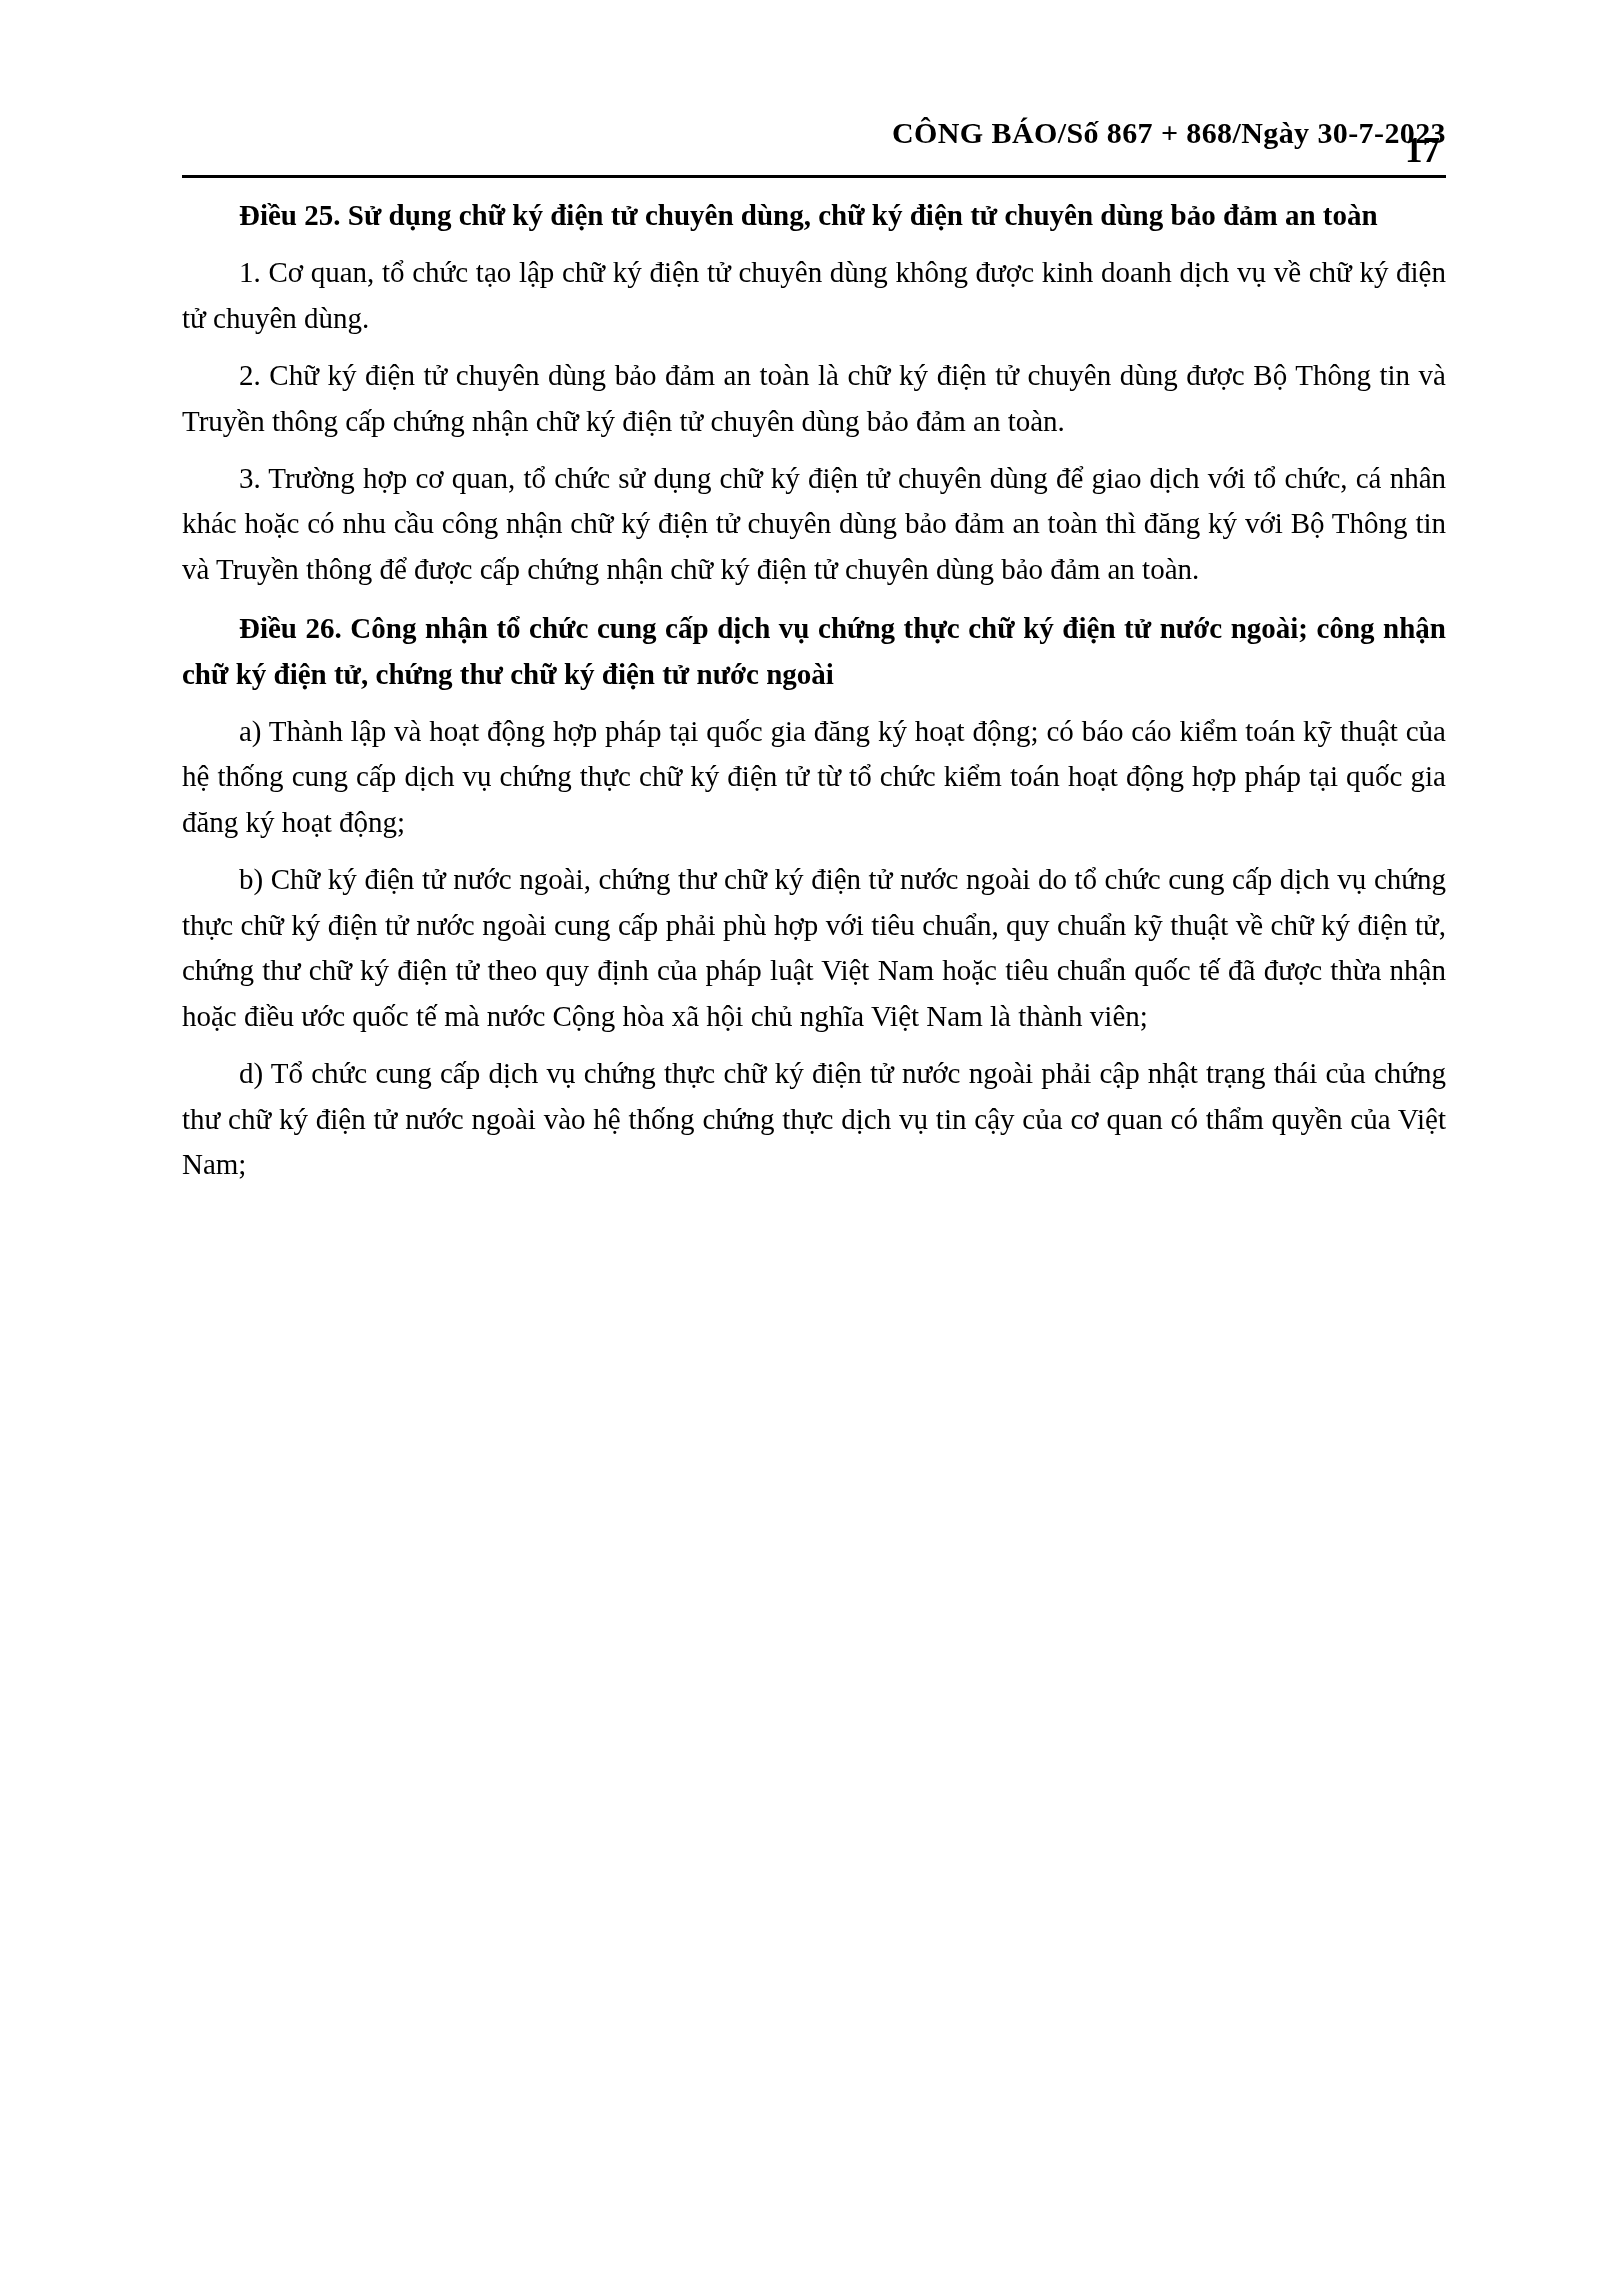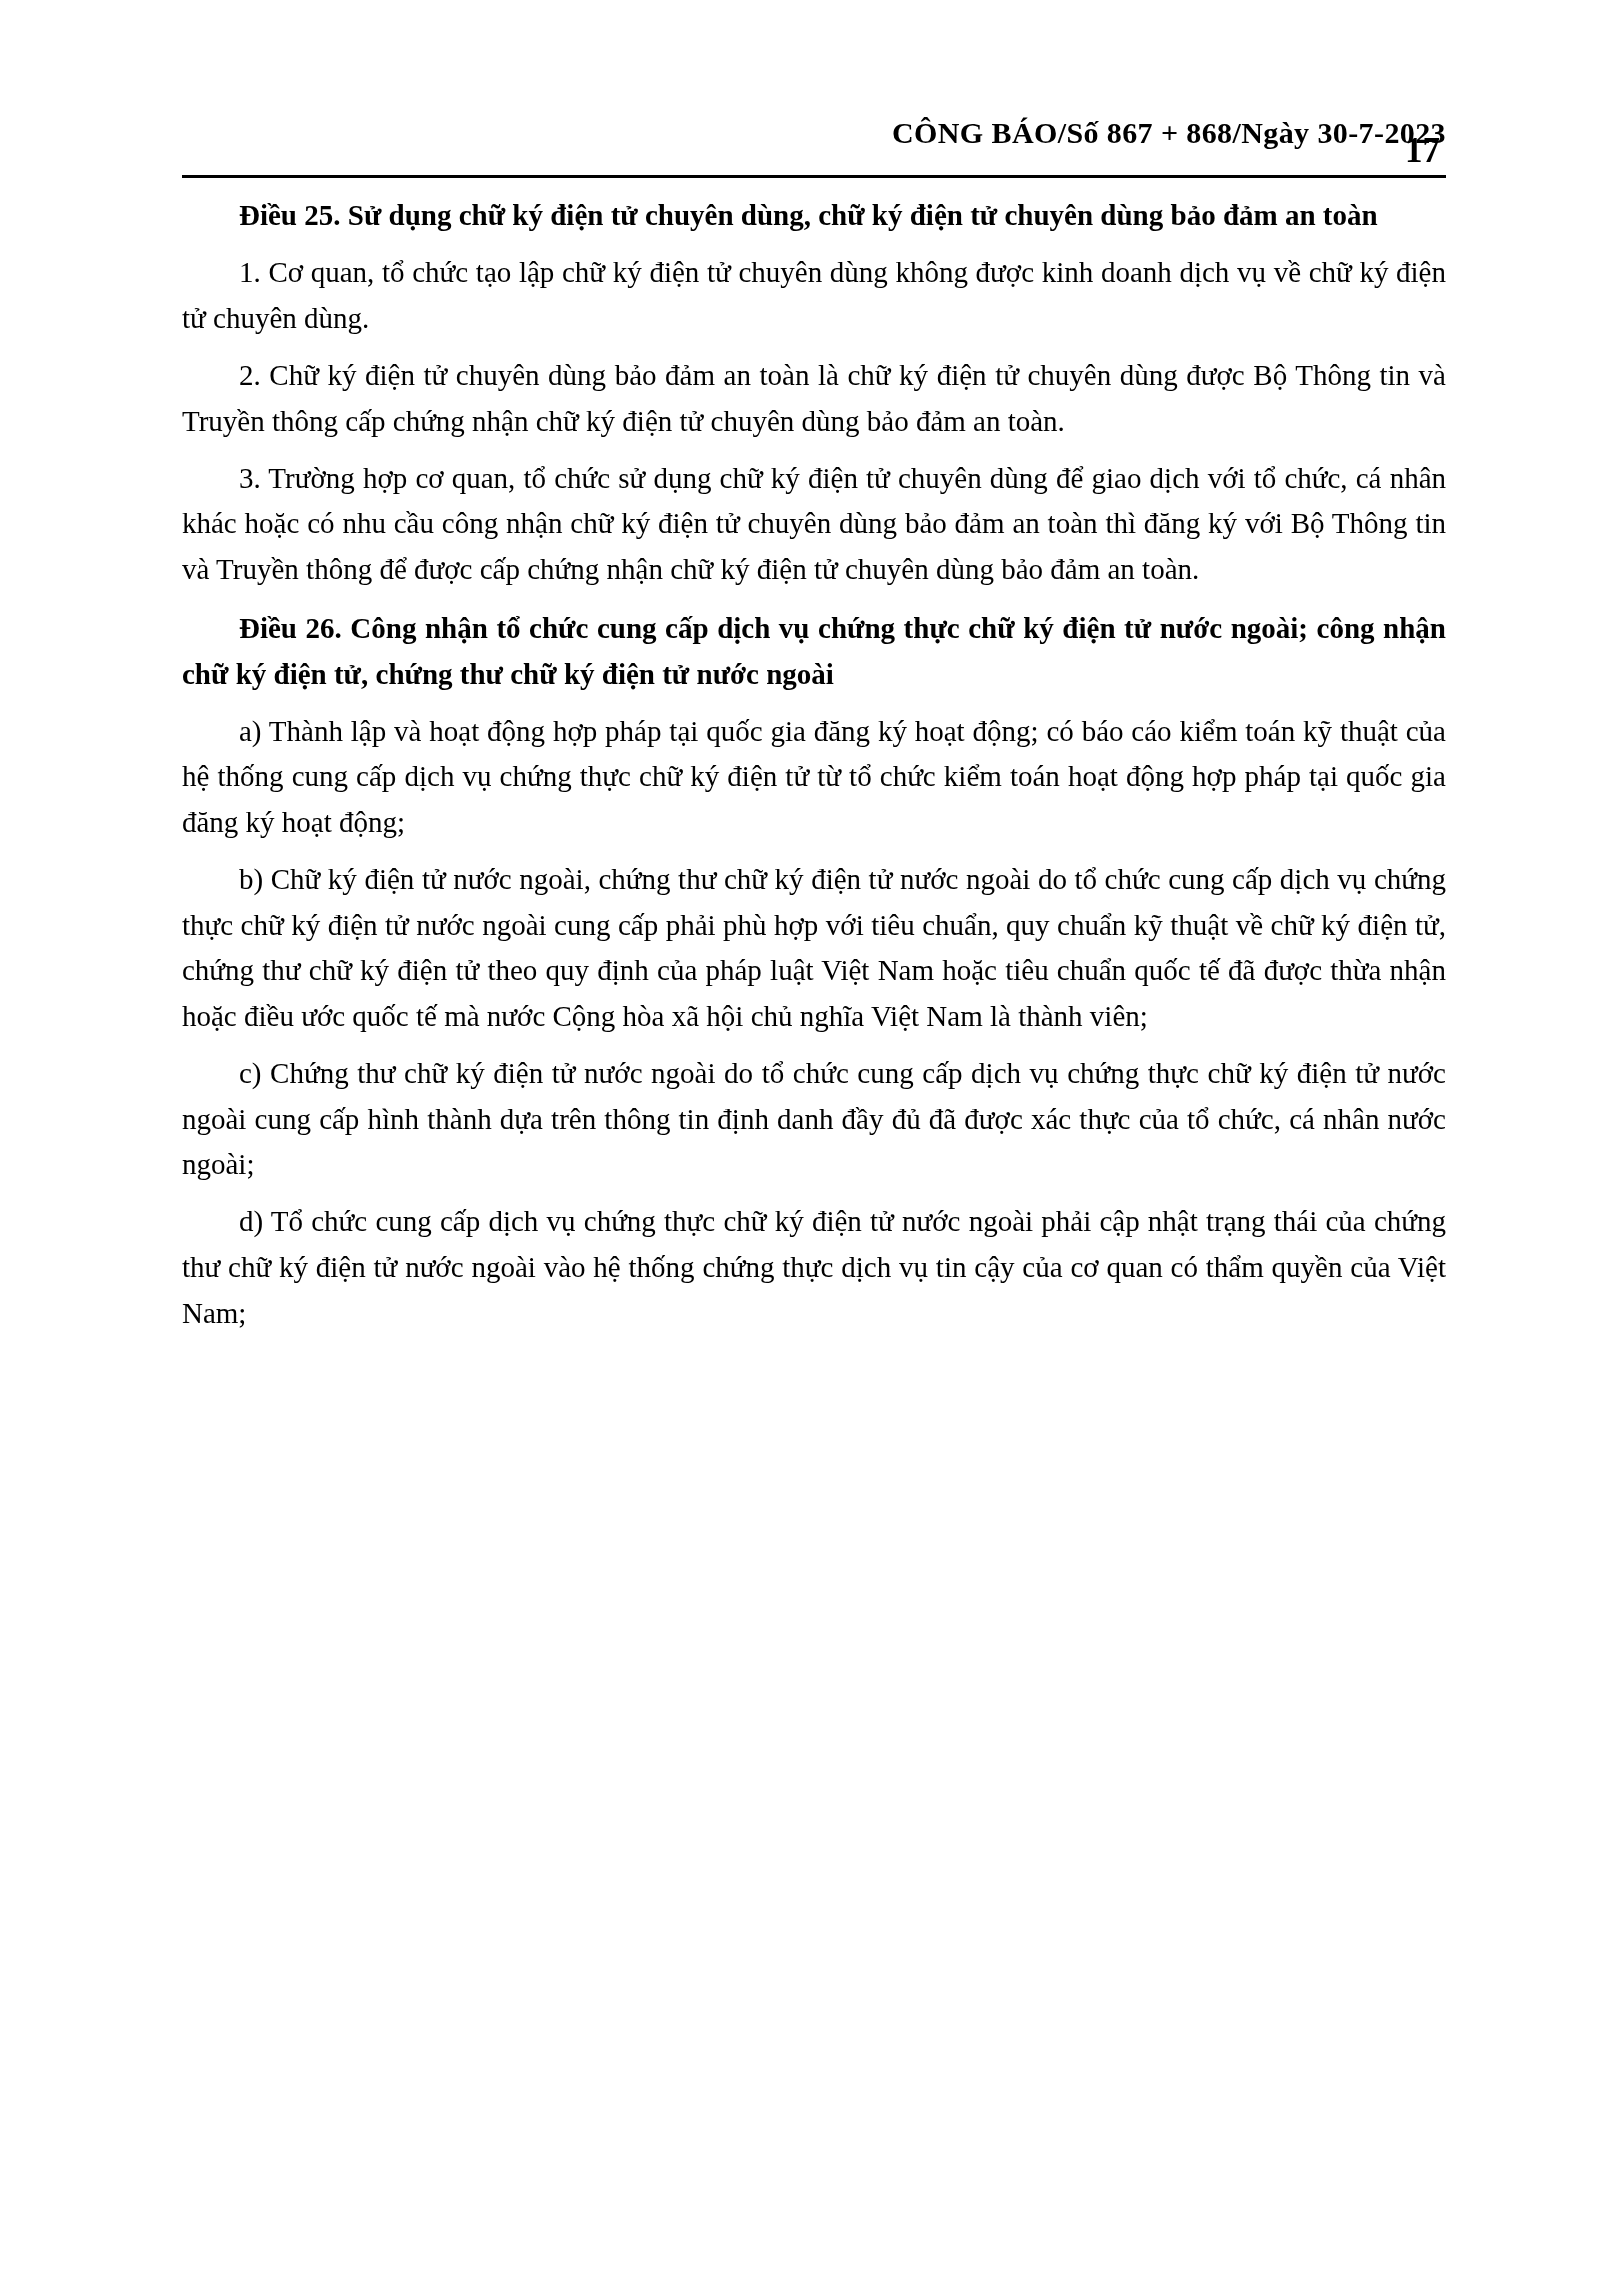--- a/index.html
+++ b/index.html
@@ -90,19 +90,18 @@
     <div class="rule"></div>
 
     <div class="body-text">
       <p class="heading">Điều 25. Sử dụng chữ ký điện tử chuyên dùng, chữ ký điện tử chuyên dùng bảo đảm an toàn</p>
       <p class="para">1. Cơ quan, tổ chức tạo lập chữ ký điện tử chuyên dùng không được kinh doanh dịch vụ về chữ ký điện tử chuyên dùng.</p>
       <p class="para">2. Chữ ký điện tử chuyên dùng bảo đảm an toàn là chữ ký điện tử chuyên dùng được Bộ Thông tin và Truyền thông cấp chứng nhận chữ ký điện tử chuyên dùng bảo đảm an toàn.</p>
       <p class="para">3. Trường hợp cơ quan, tổ chức sử dụng chữ ký điện tử chuyên dùng để giao dịch với tổ chức, cá nhân khác hoặc có nhu cầu công nhận chữ ký điện tử chuyên dùng bảo đảm an toàn thì đăng ký với Bộ Thông tin và Truyền thông để được cấp chứng nhận chữ ký điện tử chuyên dùng bảo đảm an toàn.</p>
       <p class="heading">Điều 26. Công nhận tổ chức cung cấp dịch vụ chứng thực chữ ký điện tử nước ngoài; công nhận chữ ký điện tử, chứng thư chữ ký điện tử nước ngoài</p>
       <p class="para">a) Thành lập và hoạt động hợp pháp tại quốc gia đăng ký hoạt động; có báo cáo kiểm toán kỹ thuật của hệ thống cung cấp dịch vụ chứng thực chữ ký điện tử từ tổ chức kiểm toán hoạt động hợp pháp tại quốc gia đăng ký hoạt động;</p>
       <p class="para">b) Chữ ký điện tử nước ngoài, chứng thư chữ ký điện tử nước ngoài do tổ chức cung cấp dịch vụ chứng thực chữ ký điện tử nước ngoài cung cấp phải phù hợp với tiêu chuẩn, quy chuẩn kỹ thuật về chữ ký điện tử, chứng thư chữ ký điện tử theo quy định của pháp luật Việt Nam hoặc tiêu chuẩn quốc tế đã được thừa nhận hoặc điều ước quốc tế mà nước Cộng hòa xã hội chủ nghĩa Việt Nam là thành viên;</p>
-      <p class="para">c) Chứng thư chữ ký điện tử nước ngoài do tổ chức cung cấp dịch vụ chứng thực chữ ký điện tử nước ngoài cung cấp hình thành dựa trên thông tin định danh đầy đủ đã được xác thực của tổ chức, cá nhân nước ngoài;</p>
       <p class="para">d) Tổ chức cung cấp dịch vụ chứng thực chữ ký điện tử nước ngoài phải cập nhật trạng thái của chứng thư chữ ký điện tử nước ngoài vào hệ thống chứng thực dịch vụ tin cậy của cơ quan có thẩm quyền của Việt Nam;</p>
     </div>
 
   </div>
 </div>
 
 
 </body></html>

